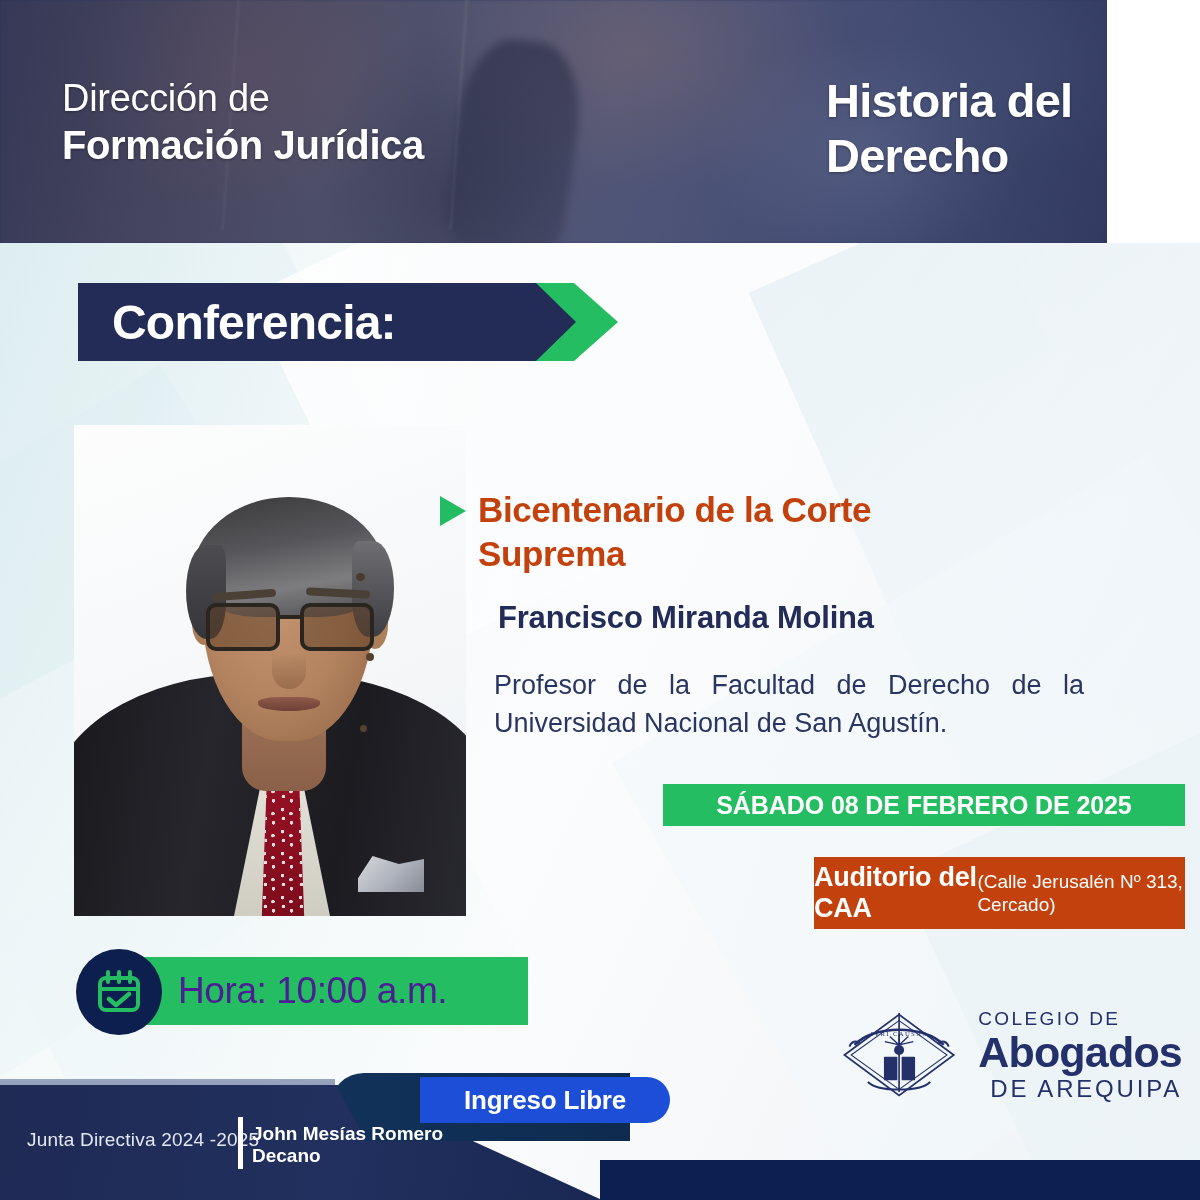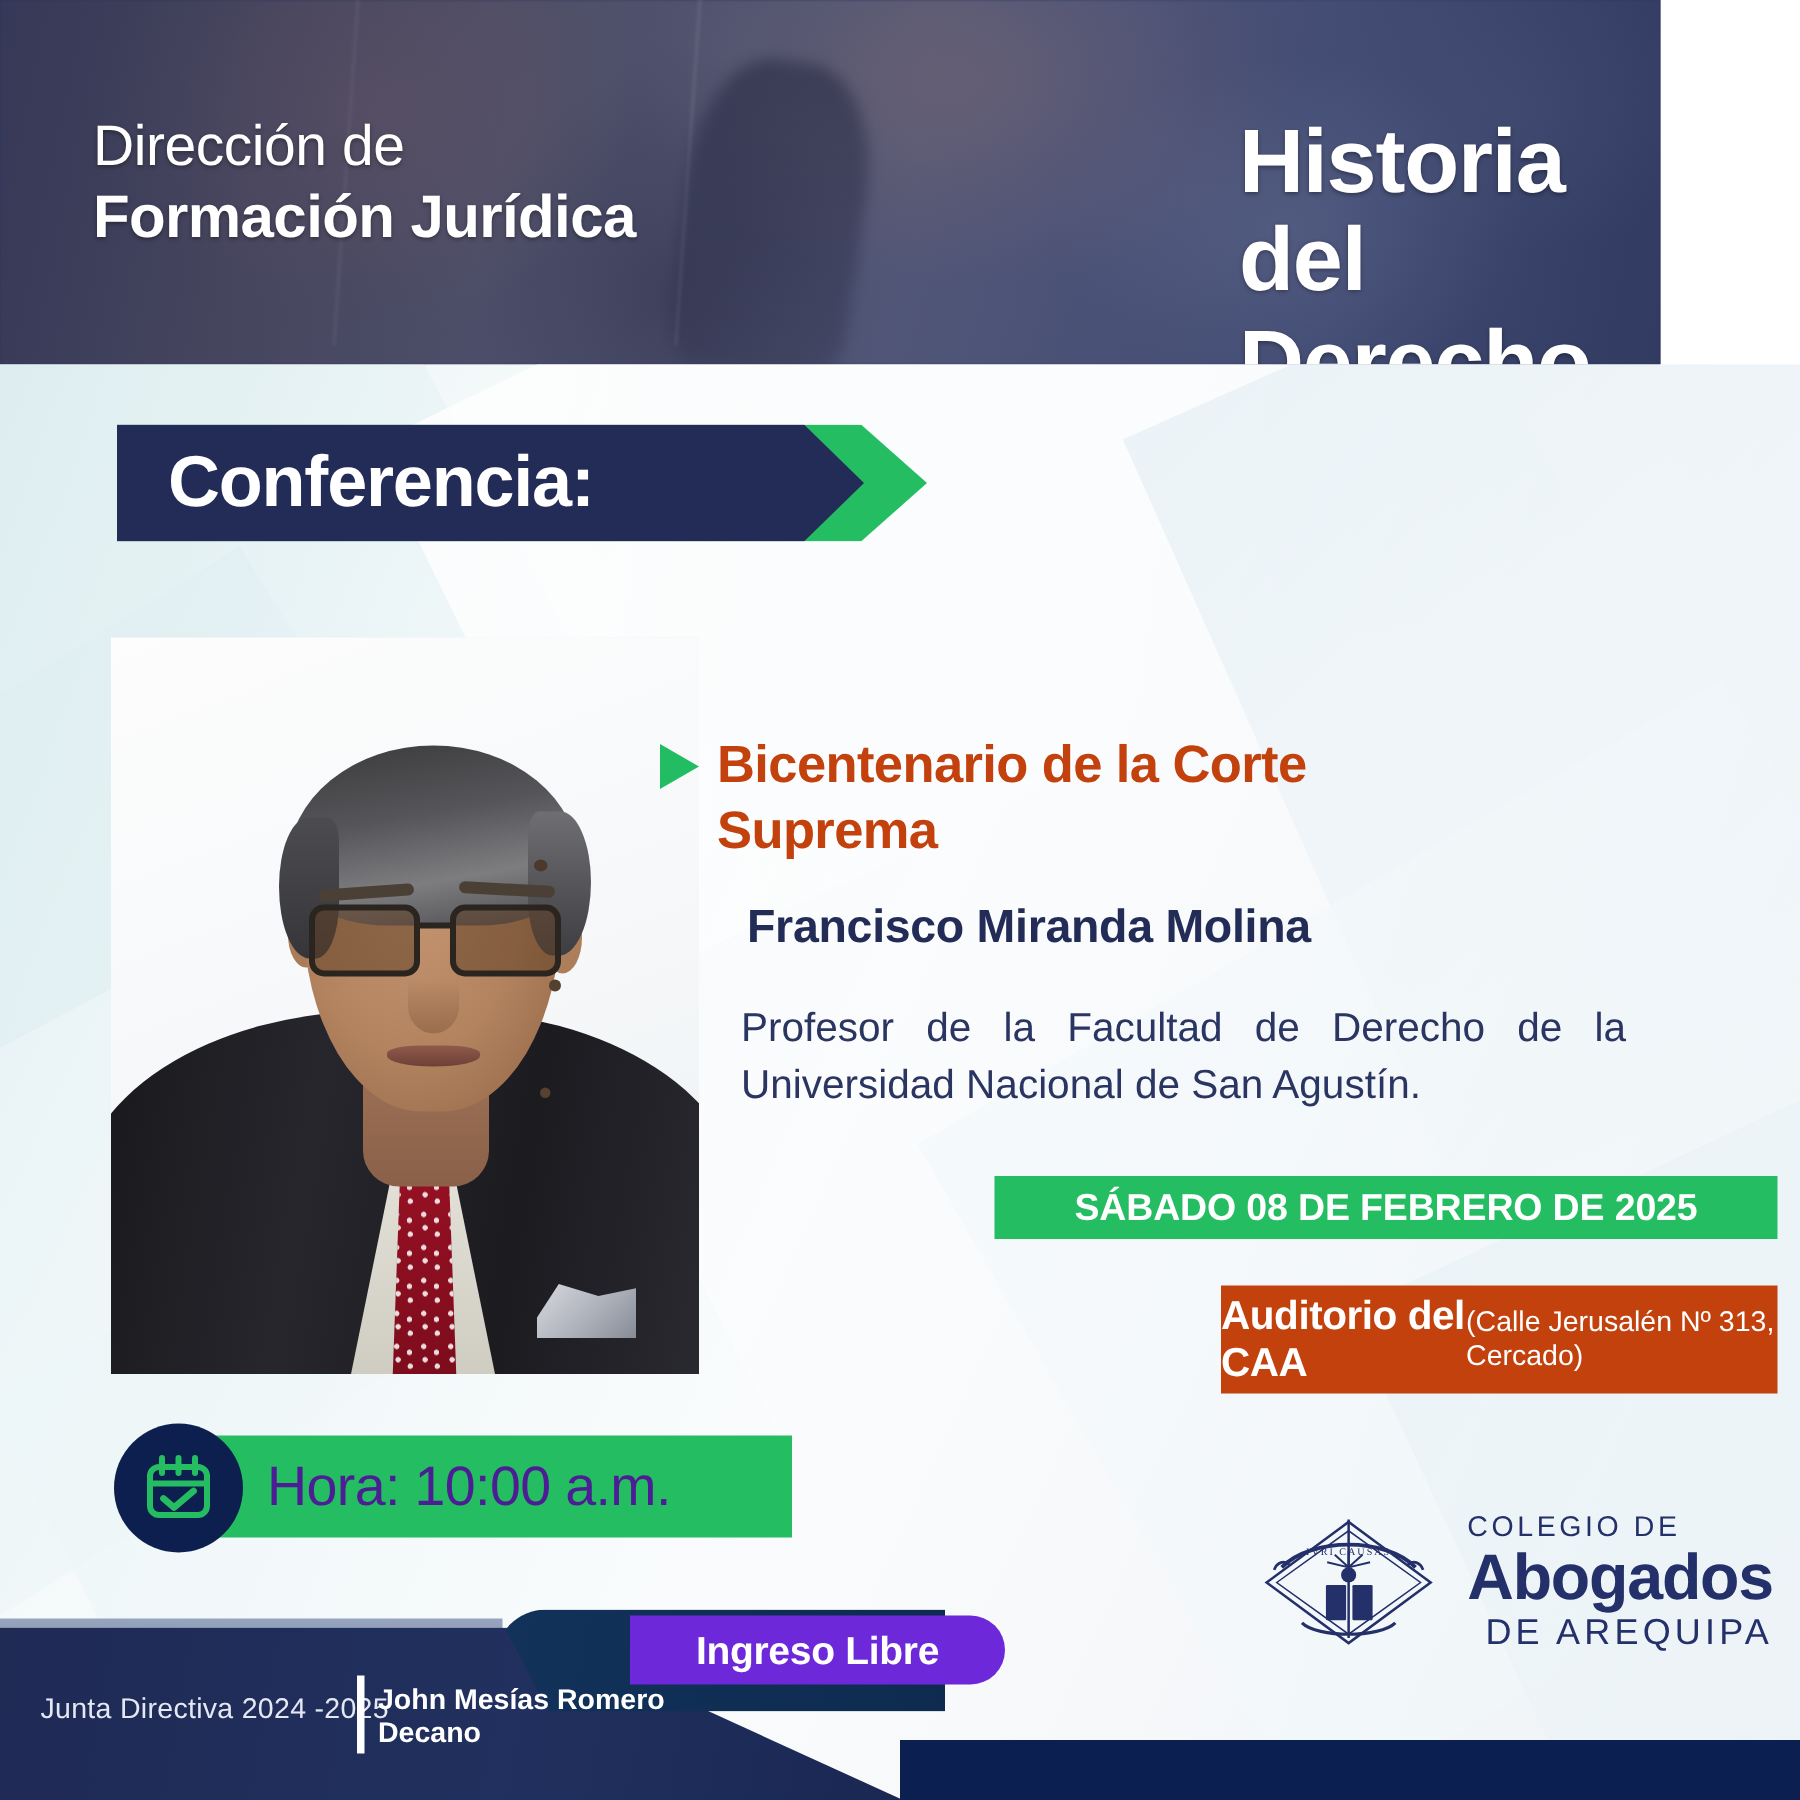--- a/index.html
+++ b/index.html
@@ -69,21 +69,21 @@
     line-height: 1.06;
     text-shadow: 0 1px 3px rgba(0,0,0,.35);
   }
   .header-left .l1 { font-size: 38px; font-weight: 400; letter-spacing: -0.3px; }
   .header-left .l2 { font-size: 40px; font-weight: 700; letter-spacing: -0.4px; margin-top: 6px; }
   .header-right {
     position: absolute;
     left: 826px; top: 76px;
     color: #ffffff;
     line-height: 1.08;
-    font-size: 60px;
+    font-size: 47px;
     font-weight: 700;
     letter-spacing: -0.8px;
     text-shadow: 0 1px 3px rgba(0,0,0,.35);
   }
   .header-right .r2 { margin-top: 4px; }
 
   
   .body-bg {
     position: absolute;
     left: 0; top: 243px;
@@ -409,21 +409,21 @@
   .bottom-navy {
     position: absolute;
     left: 600px; top: 1160px;
     width: 600px; height: 40px;
     background: #0b2050;
   }
   .ingreso-pill {
     position: absolute;
     left: 420px; top: 1077px;
     width: 250px; height: 46px;
-    background: #6d28d9;
+    background: #1d4ed8;
     border-radius: 0 23px 23px 0;
     display: flex;
     align-items: center;
     justify-content: center;
   }
   .ingreso-pill span {
     color: #ffffff;
     font-size: 26px;
     font-weight: 700;
     letter-spacing: -0.2px;

